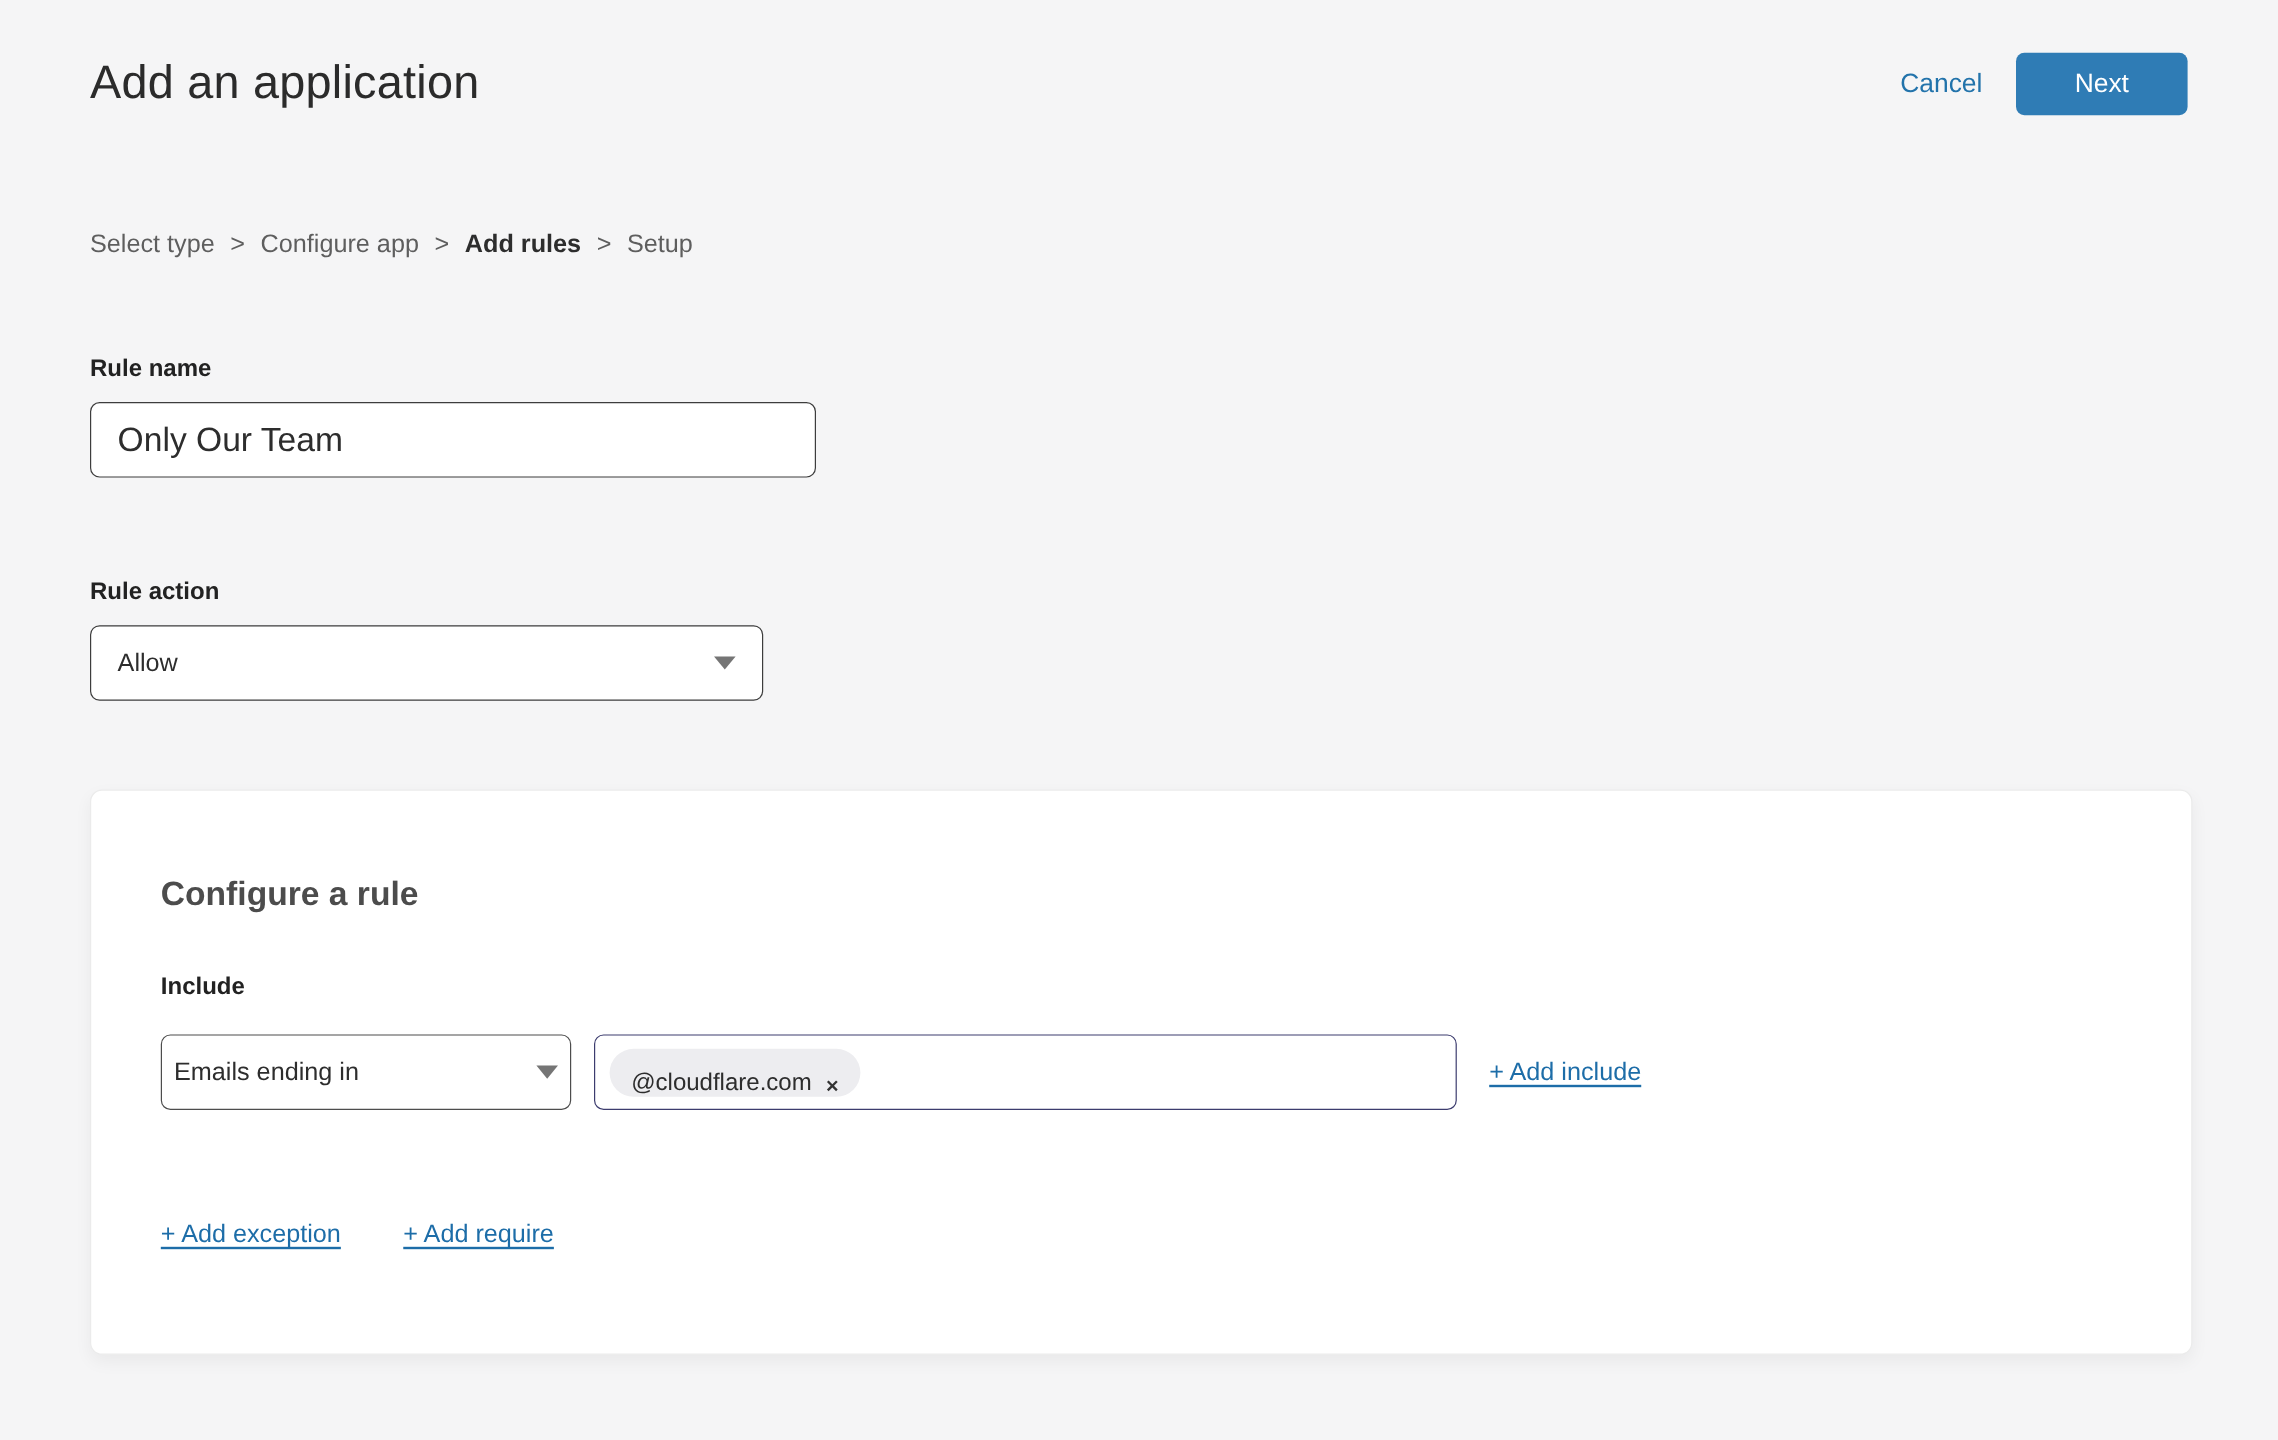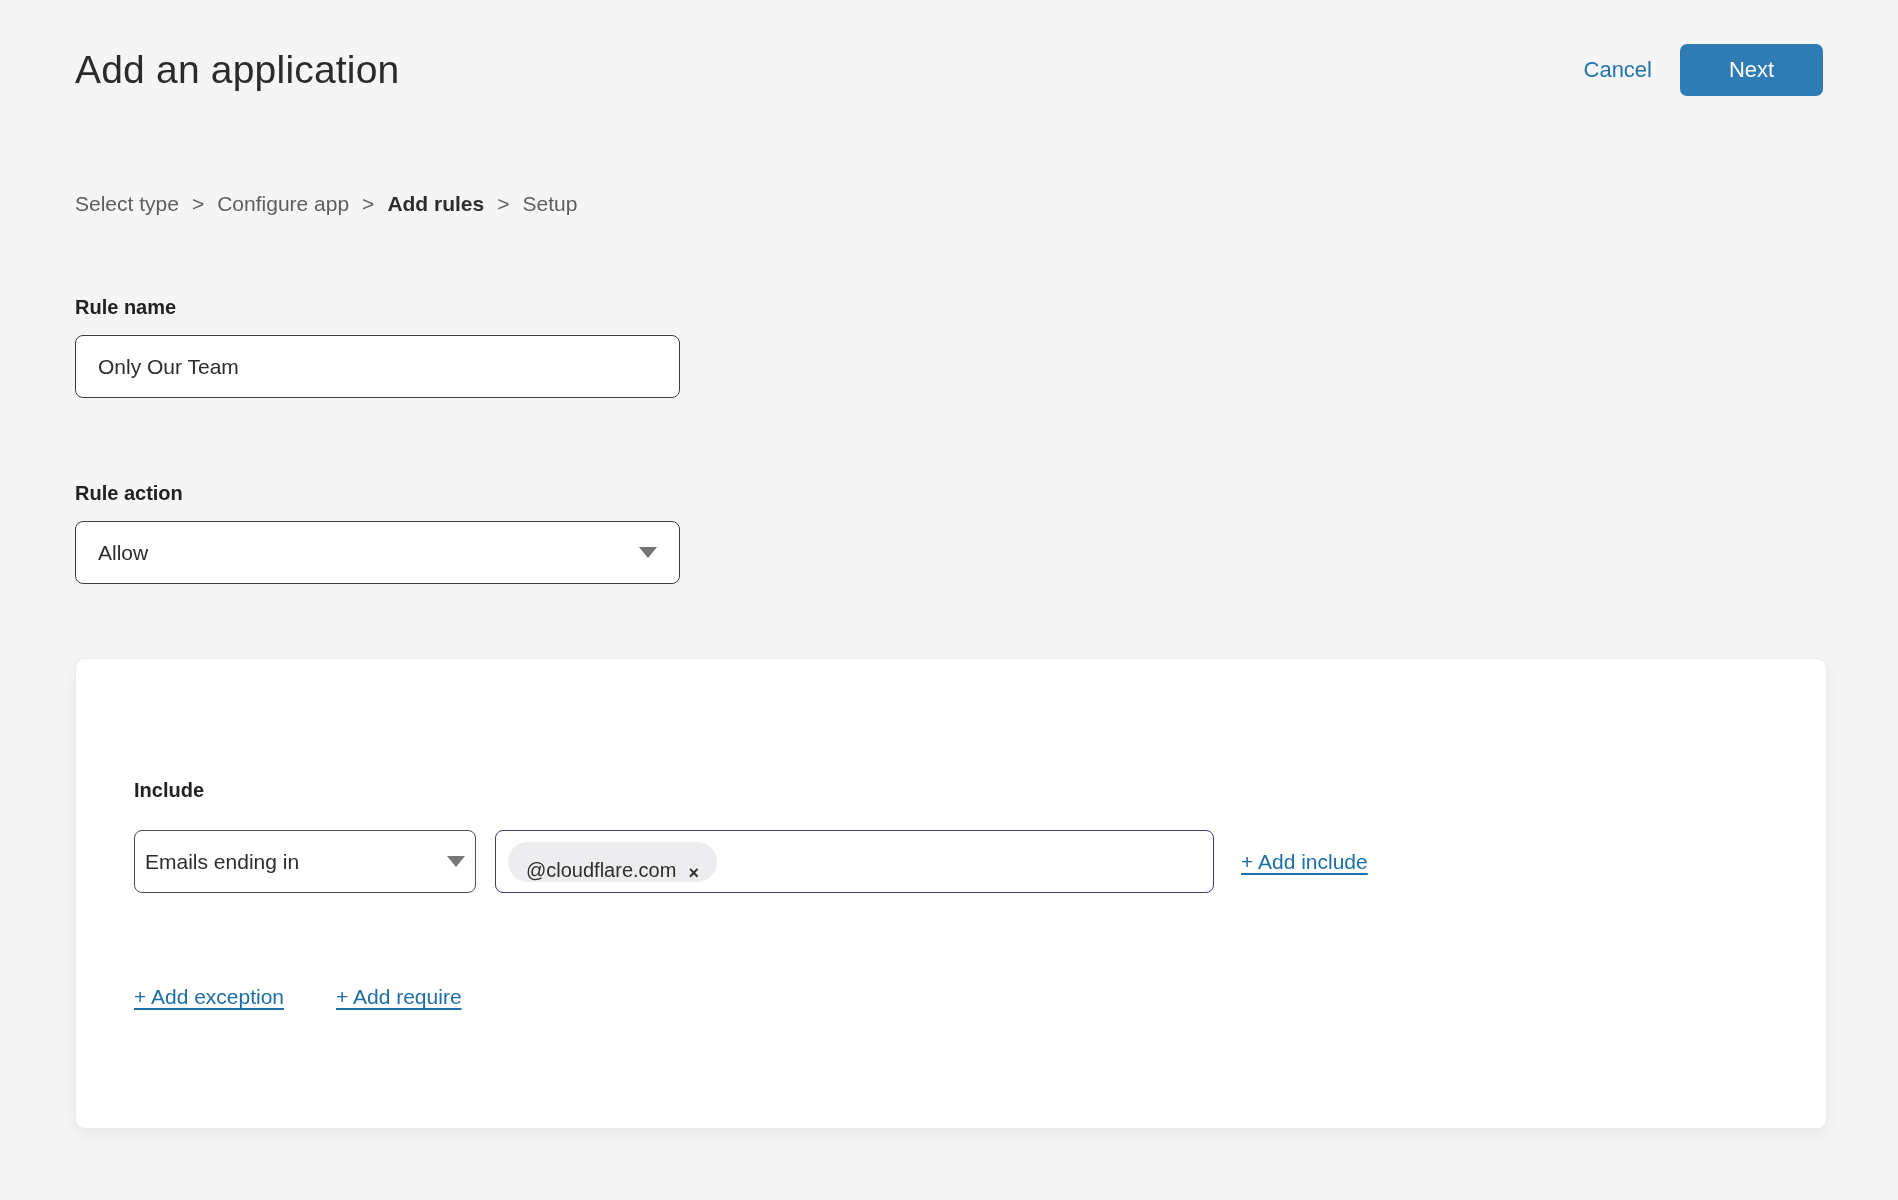--- a/index.html
+++ b/index.html
@@ -65,30 +65,30 @@
   }
   .rule-name-label { margin-top: 80px; }
   .text-input {
     margin-top: 16px;
     width: 605px;
     height: 63px;
     border: 1.5px solid #3d3d3d;
     border-radius: 8px;
     background: #ffffff;
     font-family: "Liberation Sans", sans-serif;
-    font-size: 21px;
+    font-size: 28px;
     color: #2d2d2d;
     padding: 0 22px;
     outline: none;
     display: block;
   }
   .rule-action-label { margin-top: 84px; }
   .select-box {
     margin-top: 16px;
-    width: 605px;
+    width: 561px;
     height: 63px;
     border: 1.5px solid #3d3d3d;
     border-radius: 8px;
     background: #ffffff;
     display: flex;
     align-items: center;
     justify-content: space-between;
     padding: 0 22px;
     font-size: 21px;
     color: #2d2d2d;
@@ -222,20 +222,21 @@
   <div class="field-label rule-name-label">Rule name</div>
   <input class="text-input" type="text" value="Only Our Team" style="">
 
   <div class="field-label rule-action-label">Rule action</div>
   <div class="select-box">
     <span>Allow</span>
     <span class="caret"></span>
   </div>
 
   <div class="rule-card">
+    <h2 class="card-title">Configure a rule</h2>
 
     <div class="field-label include-label">Include</div>
 
     <div class="include-row">
       <div class="selector-box">
         <span>Emails ending in</span>
         <span class="caret"></span>
       </div>
 
       <div class="tag-input">

